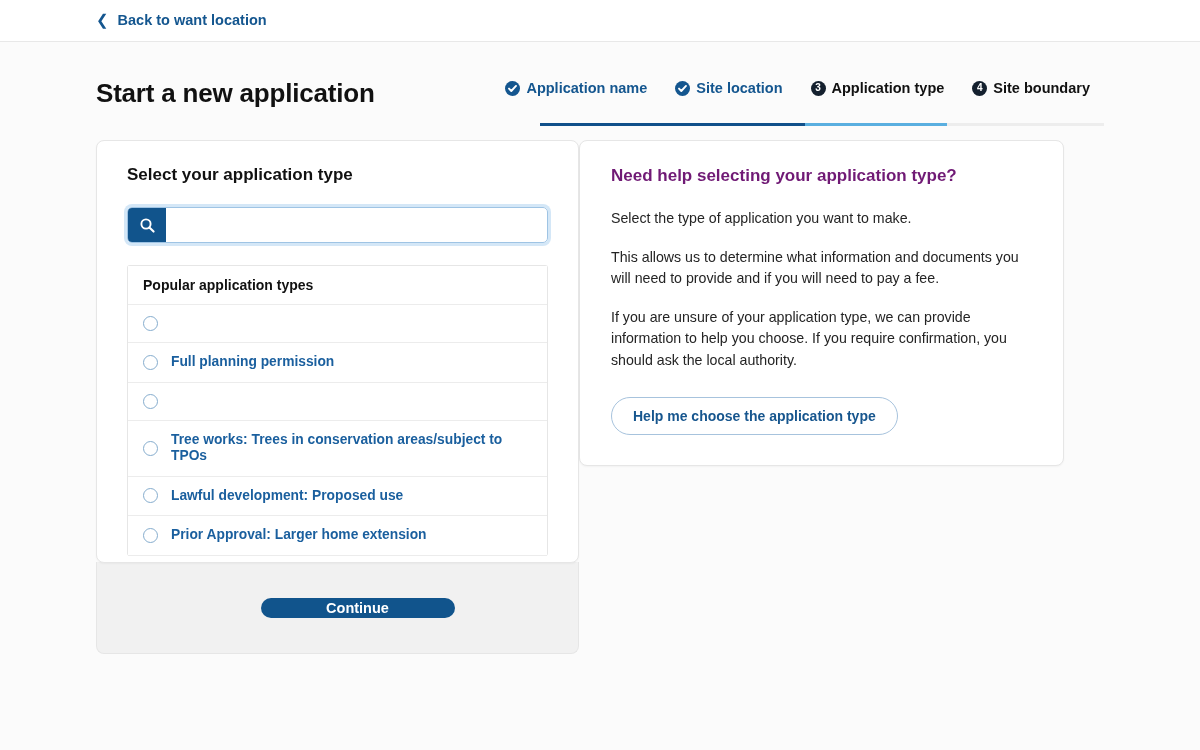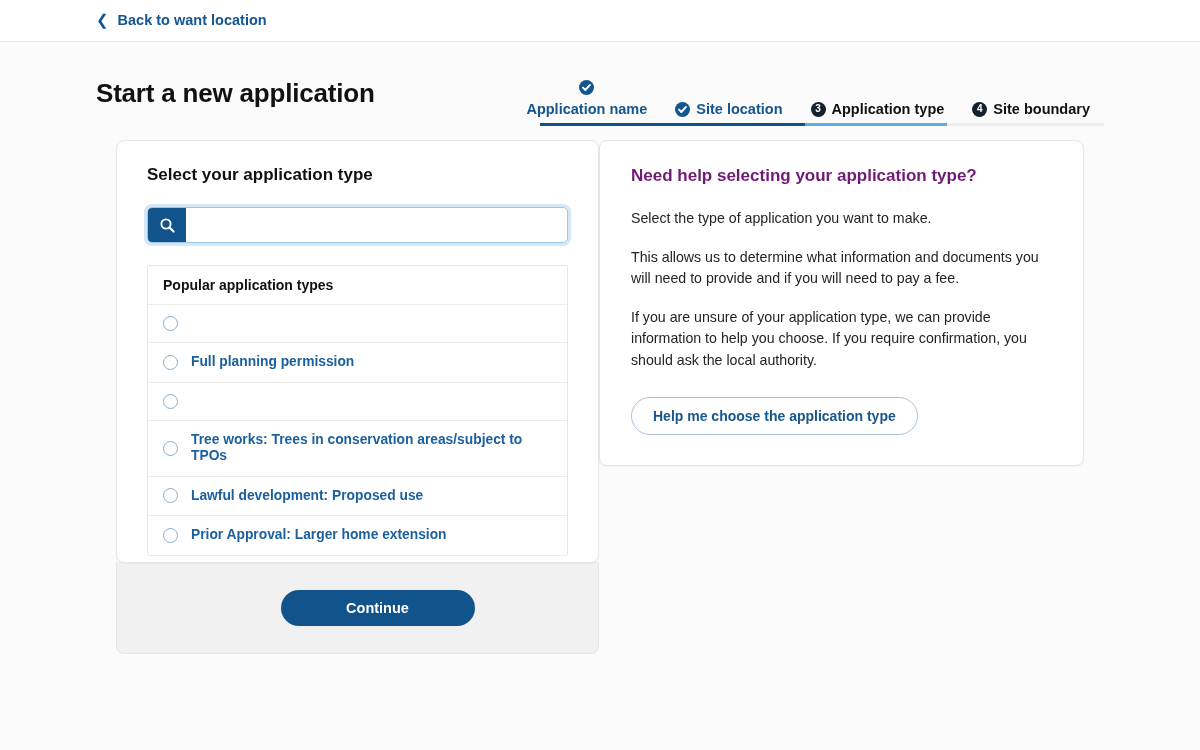--- a/index.html
+++ b/index.html
@@ -72,21 +72,21 @@
     display: flex;
     align-items: center;
     gap: 6px;
     padding: 0 14px 11px 14px;
     font-size: 14.5px;
     font-weight: 700;
     cursor: pointer;
     position: relative;
     white-space: nowrap;
   }
-  .step:first-child { padding-left: 6px; flex-direction: column; }
+  .step:first-child { padding-left: 6px; }
   .step.done { color: #14568f; }
   .step.current { color: #111111; }
   .step.upcoming { color: #111111; }
 
   .step-badge {
     width: 15px;
     height: 15px;
     border-radius: 50%;
     display: inline-flex;
     align-items: center;
@@ -117,21 +117,20 @@
   .rule-done    { flex: 0 0 265px; background: #11508a; }
   .rule-current { flex: 0 0 142px; background: #5aafe0; }
   .rule-rest    { flex: 1 1 auto;  background: #ededed; }
 
   
   .main {
     padding: 14px 96px 0 96px;
     display: flex;
     gap: 0;
     align-items: flex-start;
-    justify-content: center;
   }
 
   .card {
     background: #ffffff;
     border: 1px solid #e6e6e6;
     border-radius: 8px;
     box-shadow: 0 1px 2px rgba(0,0,0,0.04);
   }
 
   
@@ -230,21 +229,21 @@
     align-items: center;
     justify-content: center;
     margin-top: -1px;
   }
   .continue-btn {
     background: #11548c;
     color: #ffffff;
     border: none;
     border-radius: 22px;
     width: 194px;
-    height: 36px;
+    height: 20px;
     font-family: inherit;
     font-size: 14.5px;
     font-weight: 700;
     cursor: pointer;
     margin-left: 40px;
   }
 
   
   .right-col { width: 485px; flex: 0 0 485px; }
   .help-card { padding: 25px 31px 30px 31px; }

